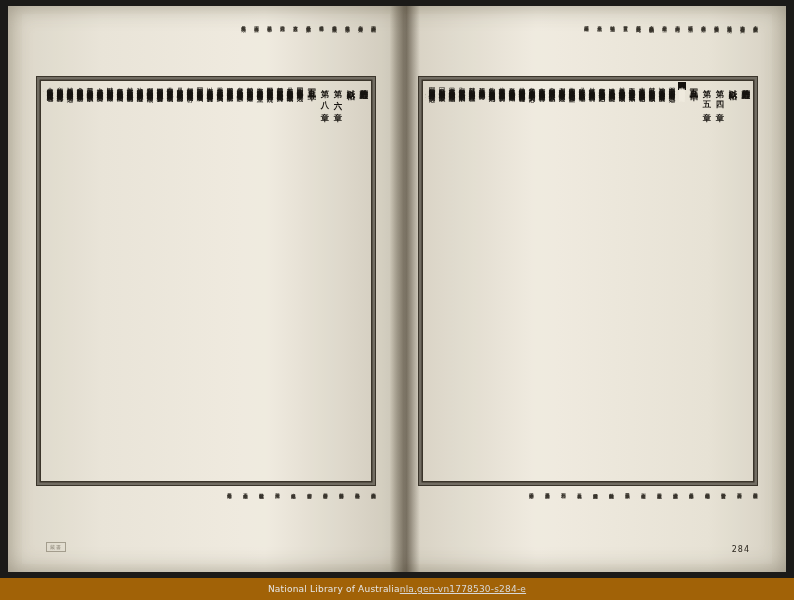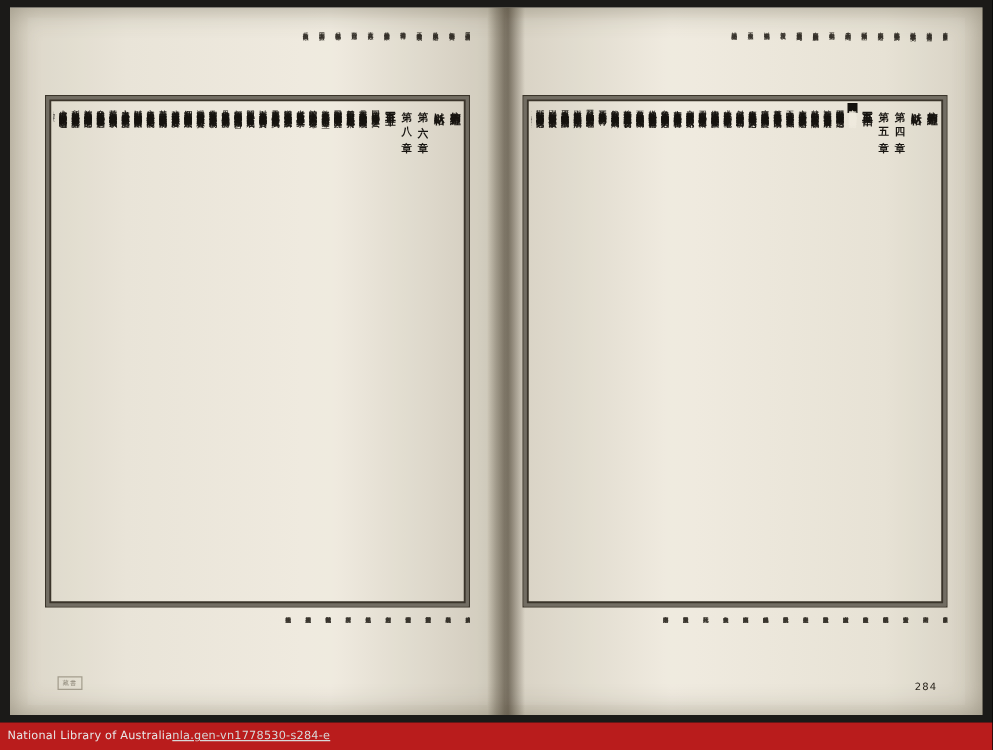--- a/index.html
+++ b/index.html
@@ -166,26 +166,26 @@
     font-size: 8px;
     color: #2a251d;
     letter-spacing: 1px;
   }
   
   .metabar {
     position: absolute;
     left: 0; bottom: 0;
     width: 794px;
     height: 22px;
-    background: #b91c1c;
+    background: #a16207;
     color: #e6e6e6;
     font-size: 9px;
     display: flex;
     align-items: center;
-    justify-content: flex-start;
+    justify-content: center;
     padding: 0 6px;
     box-sizing: border-box;
     font-family: "DejaVu Sans", sans-serif;
   }
   .metabar .left { letter-spacing: .2px; }
   .metabar .right { letter-spacing: .2px; color: #d8d8d8; text-decoration: underline; }
 </style>
 </head>
 <body>
 

